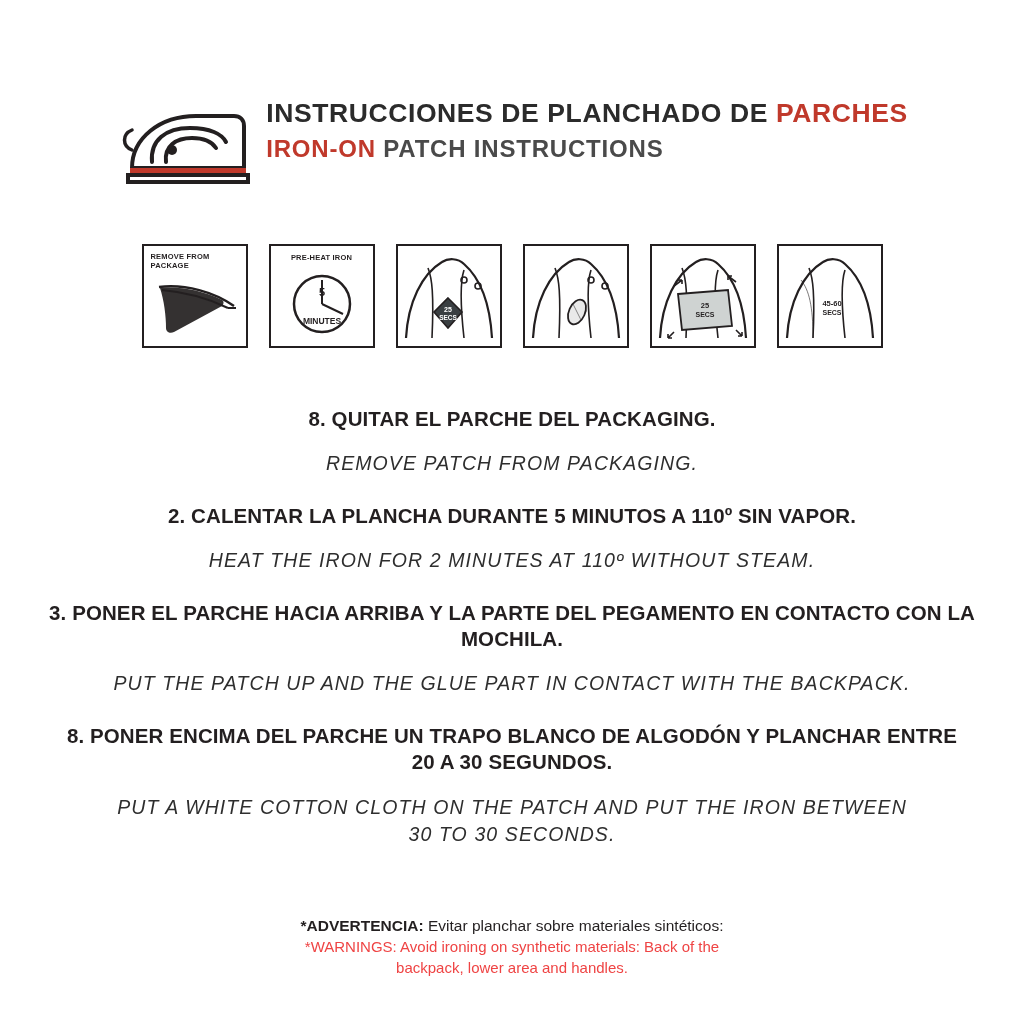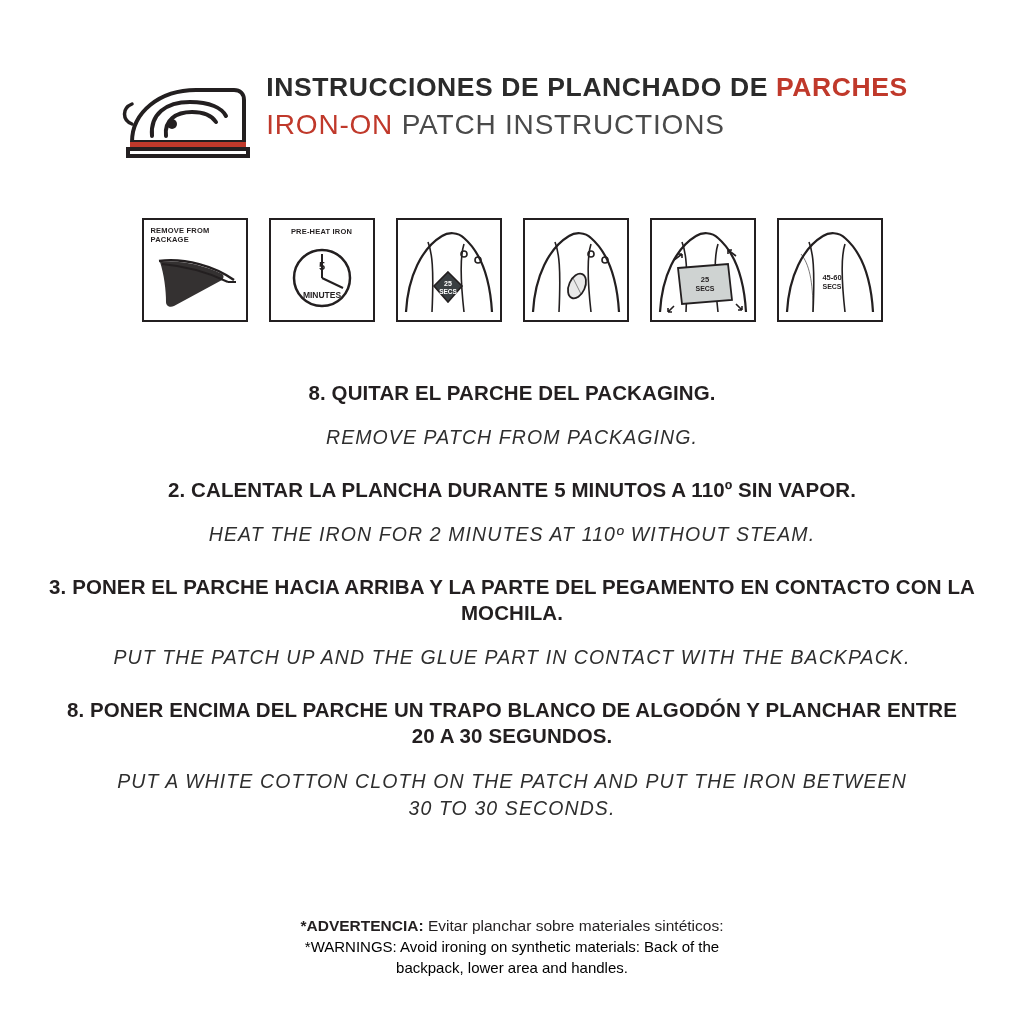--- a/index.html
+++ b/index.html
@@ -13,21 +13,21 @@
     font-family: "Liberation Sans", sans-serif;
     color: #231f20;
     overflow: hidden;
     position: relative;
   }
 
   
   .header {
     display: flex;
     align-items: flex-start;
-    padding: 58px 0 0 0;
+    padding: 84px 0 0 0;
     justify-content: center;
   }
   .iron-logo {
     width: 140px;
     height: 100px;
     flex: 0 0 auto;
     margin-right: 10px;
     margin-top: 10px;
   }
   .title-block {
@@ -37,22 +37,22 @@
     font-size: 26.5px;
     font-weight: bold;
     letter-spacing: 0.6px;
     color: #2b2b2b;
     white-space: nowrap;
   }
   .title-line1 .accent {
     color: #c0392b;
   }
   .title-line2 {
-    font-size: 28px;
-    font-weight: normal;
+    font-size: 24px;
+    font-weight: bold;
     letter-spacing: 0.8px;
     color: #4a4a4a;
     margin-top: 6px;
     white-space: nowrap;
   }
   .title-line2 .accent {
     color: #c0392b;
   }
 
   
@@ -113,21 +113,21 @@
     text-align: center;
     line-height: 1.33;
   }
   .warn-es {
     font-size: 15.5px;
     color: #231f20;
   }
   .warn-es b { font-weight: bold; }
   .warn-en {
     font-size: 15px;
-    color: #000000;
+    color: #ef4444;
     margin-top: 1px;
   }
   .nowrapline { white-space: nowrap; }
 </style>
 </head>
 <body>
 
 <div class="header">
 
   <div class="iron-logo">

